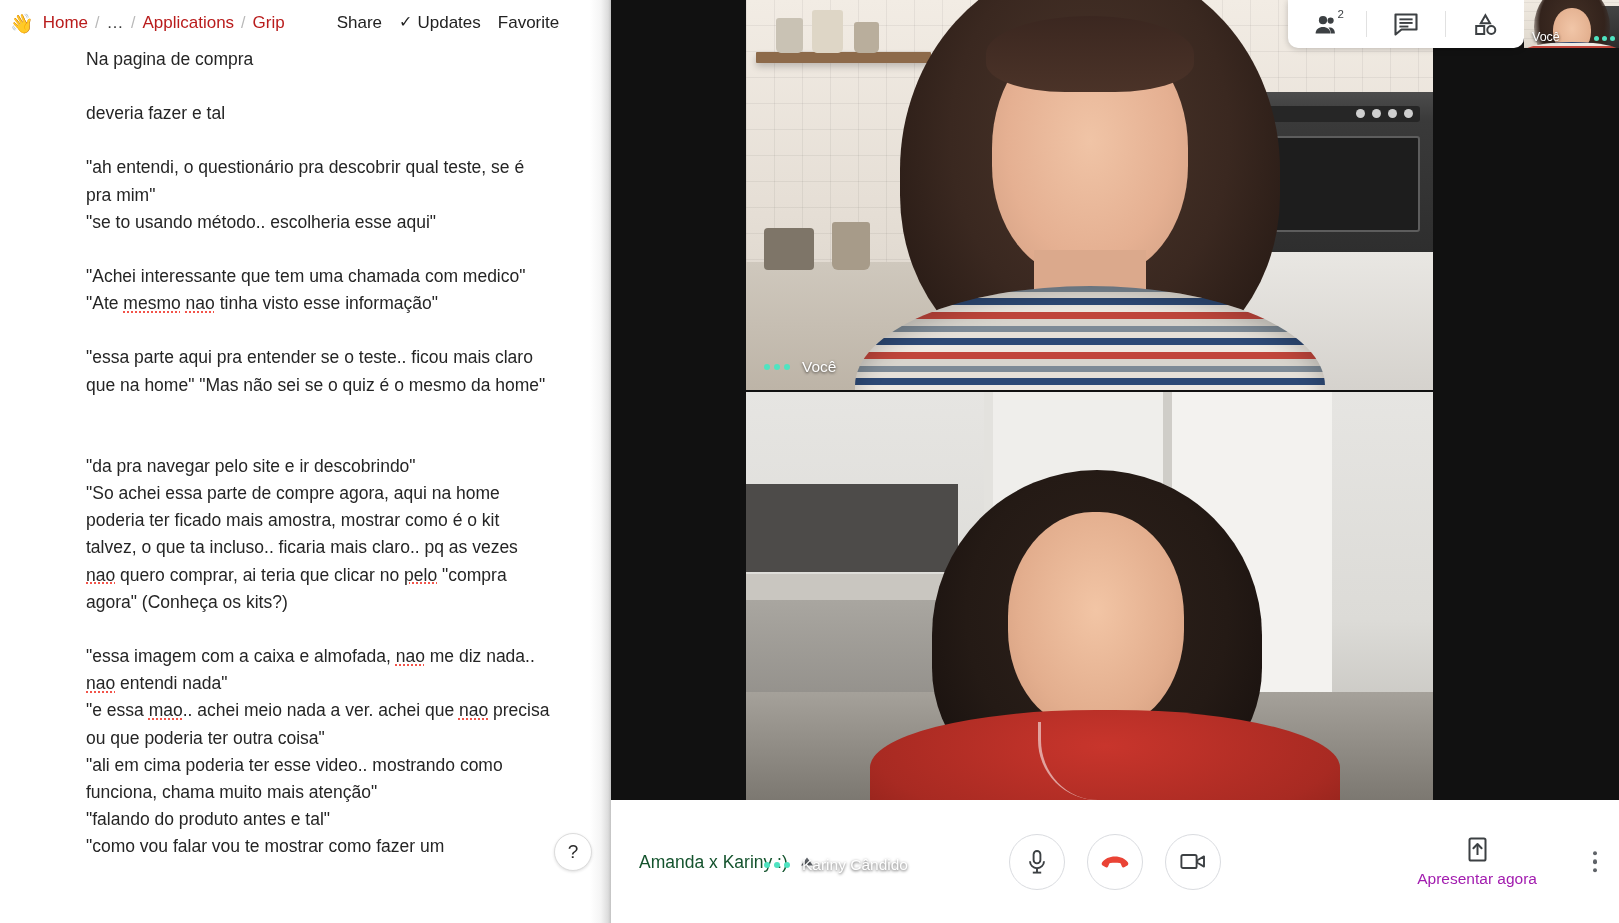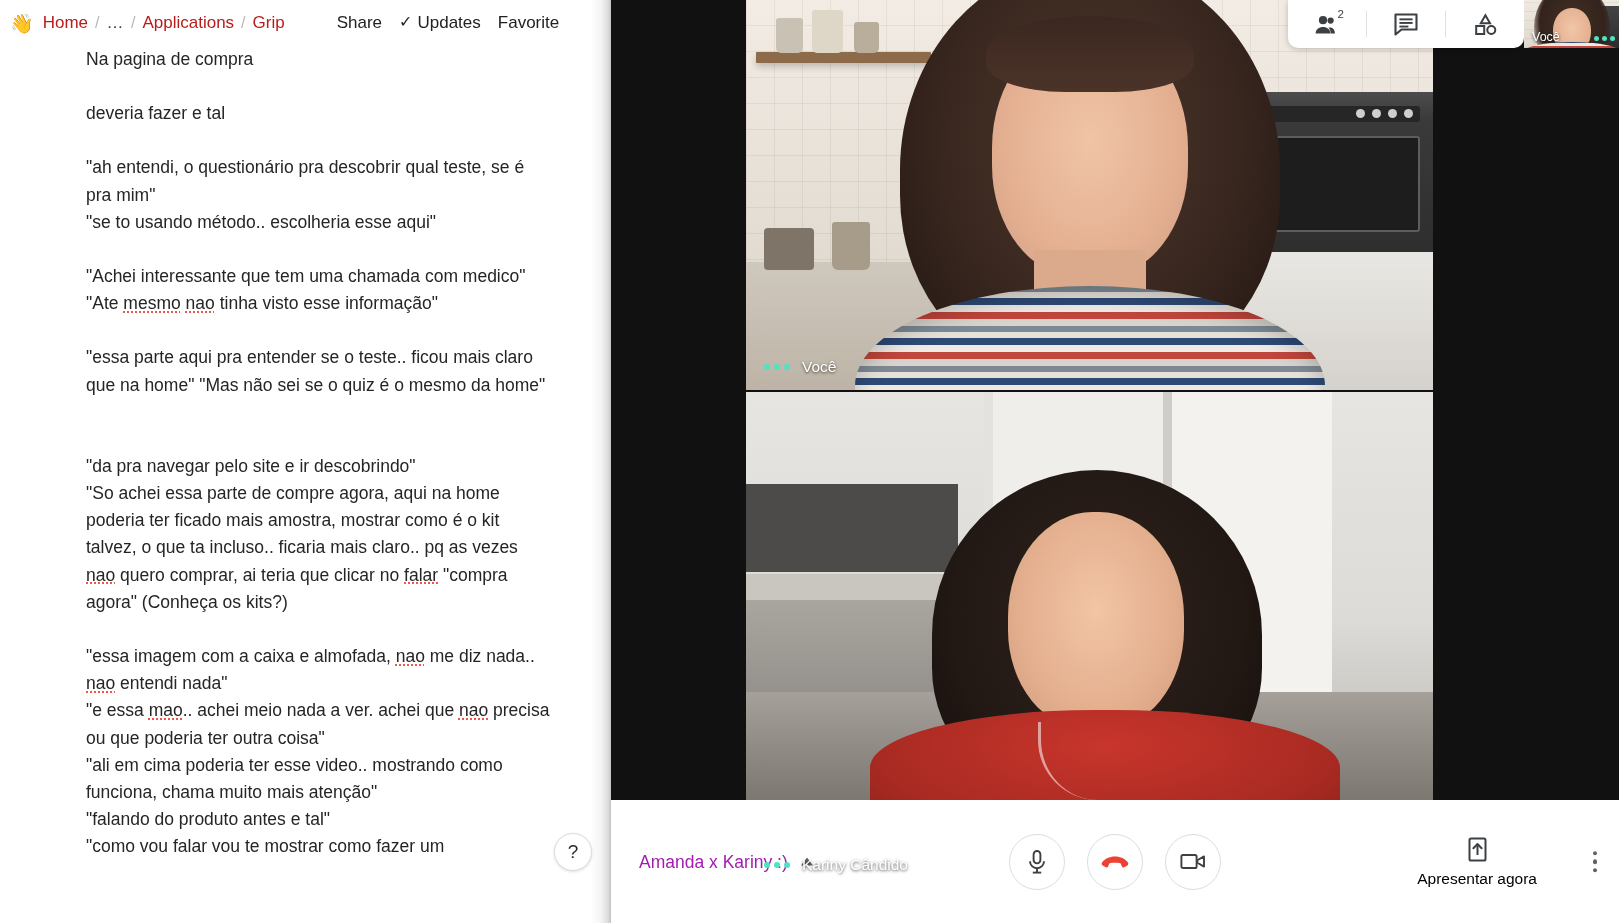--- a/index.html
+++ b/index.html
@@ -370,21 +370,21 @@
   .meet-bar {
     position: absolute; left: 0; bottom: 0;
     width: 1008px; height: 123px;
     background: #ffffff;
     display: flex; align-items: center;
   }
   .bar-left {
     position: absolute; left: 28px; top: 50%;
     transform: translateY(-50%);
     display: flex; align-items: center; gap: 13px;
-    font-size: 17.5px; color: #a21caf;
+    font-size: 17.5px; color: #14532d;
     white-space: nowrap;
   }
   .caret-up {
     display: inline-block; width: 0; height: 0;
     border-left: 6px solid transparent; border-right: 6px solid transparent;
     border-bottom: 8px solid #5f6368;
     cursor: pointer;
   }
   .bar-center {
     position: absolute; left: 50%; top: 50%;
@@ -397,21 +397,21 @@
     display: flex; align-items: center; justify-content: center;
     cursor: pointer;
   }
   .bar-right {
     position: absolute; right: 82px; top: 50%;
     transform: translateY(-50%);
     display: flex; flex-direction: column; align-items: center; gap: 7px;
     cursor: pointer;
   }
   .bar-right .pl {
-    font-size: 15.5px; color: #000000; white-space: nowrap;
+    font-size: 15.5px; color: #a21caf; white-space: nowrap;
   }
   .bar-more {
     position: absolute; right: 22px; top: 50%;
     transform: translateY(-50%);
     display: flex; flex-direction: column; gap: 4px;
     cursor: pointer;
   }
   .bar-more i { width: 4.5px; height: 4.5px; border-radius: 50%; background: #5f6368; display: block; }
 </style>
 </head>
@@ -464,21 +464,21 @@
       </div>
 
       <div class="para">
         <div class="line">"essa parte aqui pra entender se o teste.. ficou mais claro que na home" "Mas não sei se o quiz é o mesmo da home"</div>
       </div>
 
       <div style="height:27px;"></div>
 
       <div class="para">
         <div class="line">"da pra navegar pelo site e ir descobrindo"</div>
-        <div class="line">"So achei essa parte de compre agora, aqui na home poderia ter ficado mais amostra, mostrar como é o kit talvez, o que ta incluso.. ficaria mais claro.. pq as vezes <span class="sp">nao</span> quero comprar, ai teria que clicar no <span class="sp">falar</span> "compra agora" (Conheça os kits?)</div>
+        <div class="line">"So achei essa parte de compre agora, aqui na home poderia ter ficado mais amostra, mostrar como é o kit talvez, o que ta incluso.. ficaria mais claro.. pq as vezes <span class="sp">nao</span> quero comprar, ai teria que clicar no <span class="sp">pelo</span> "compra agora" (Conheça os kits?)</div>
       </div>
 
       <div class="para tight">
         <div class="line">"essa imagem com a caixa e almofada, <span class="sp">nao</span> me diz nada.. <span class="sp">nao</span> entendi nada"</div>
         <div class="line">"e essa <span class="sp">mao</span>.. achei meio nada a ver. achei que <span class="sp">nao</span> precisa ou que poderia ter outra coisa"</div>
         <div class="line">"ali em cima poderia ter esse video.. mostrando como funciona, chama muito mais atenção"</div>
         <div class="line">"falando do produto antes e tal"</div>
         <div class="line">"como vou falar vou te mostrar como fazer um</div>
       </div>
 

